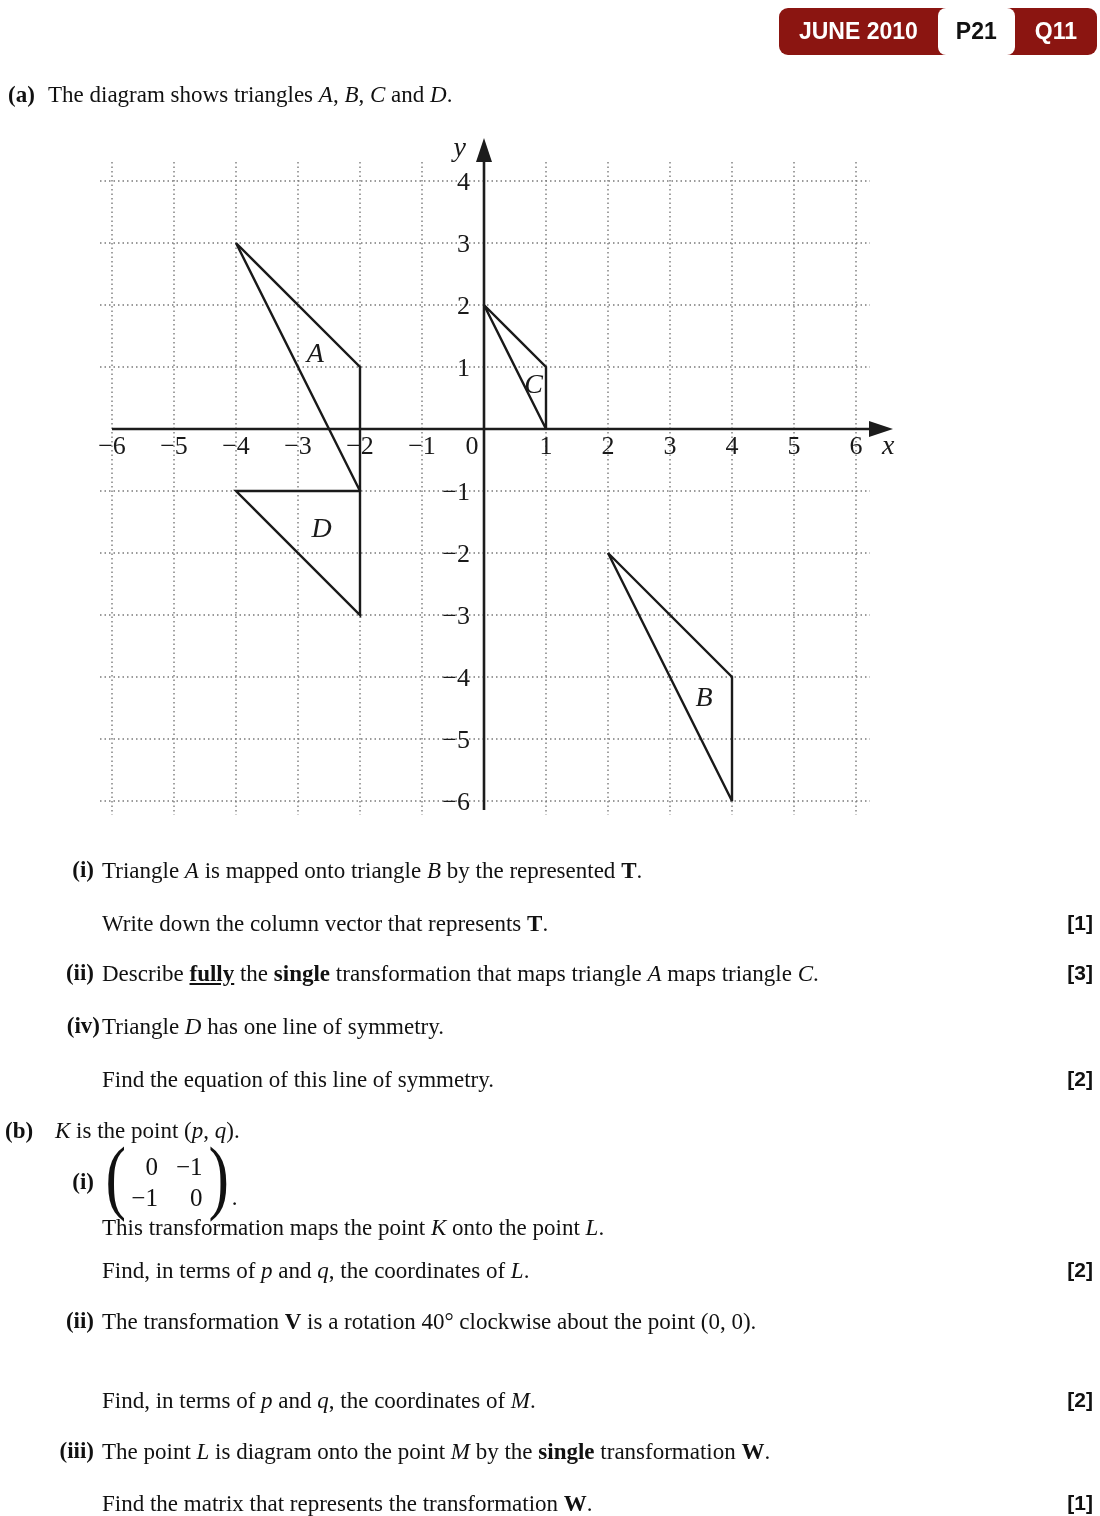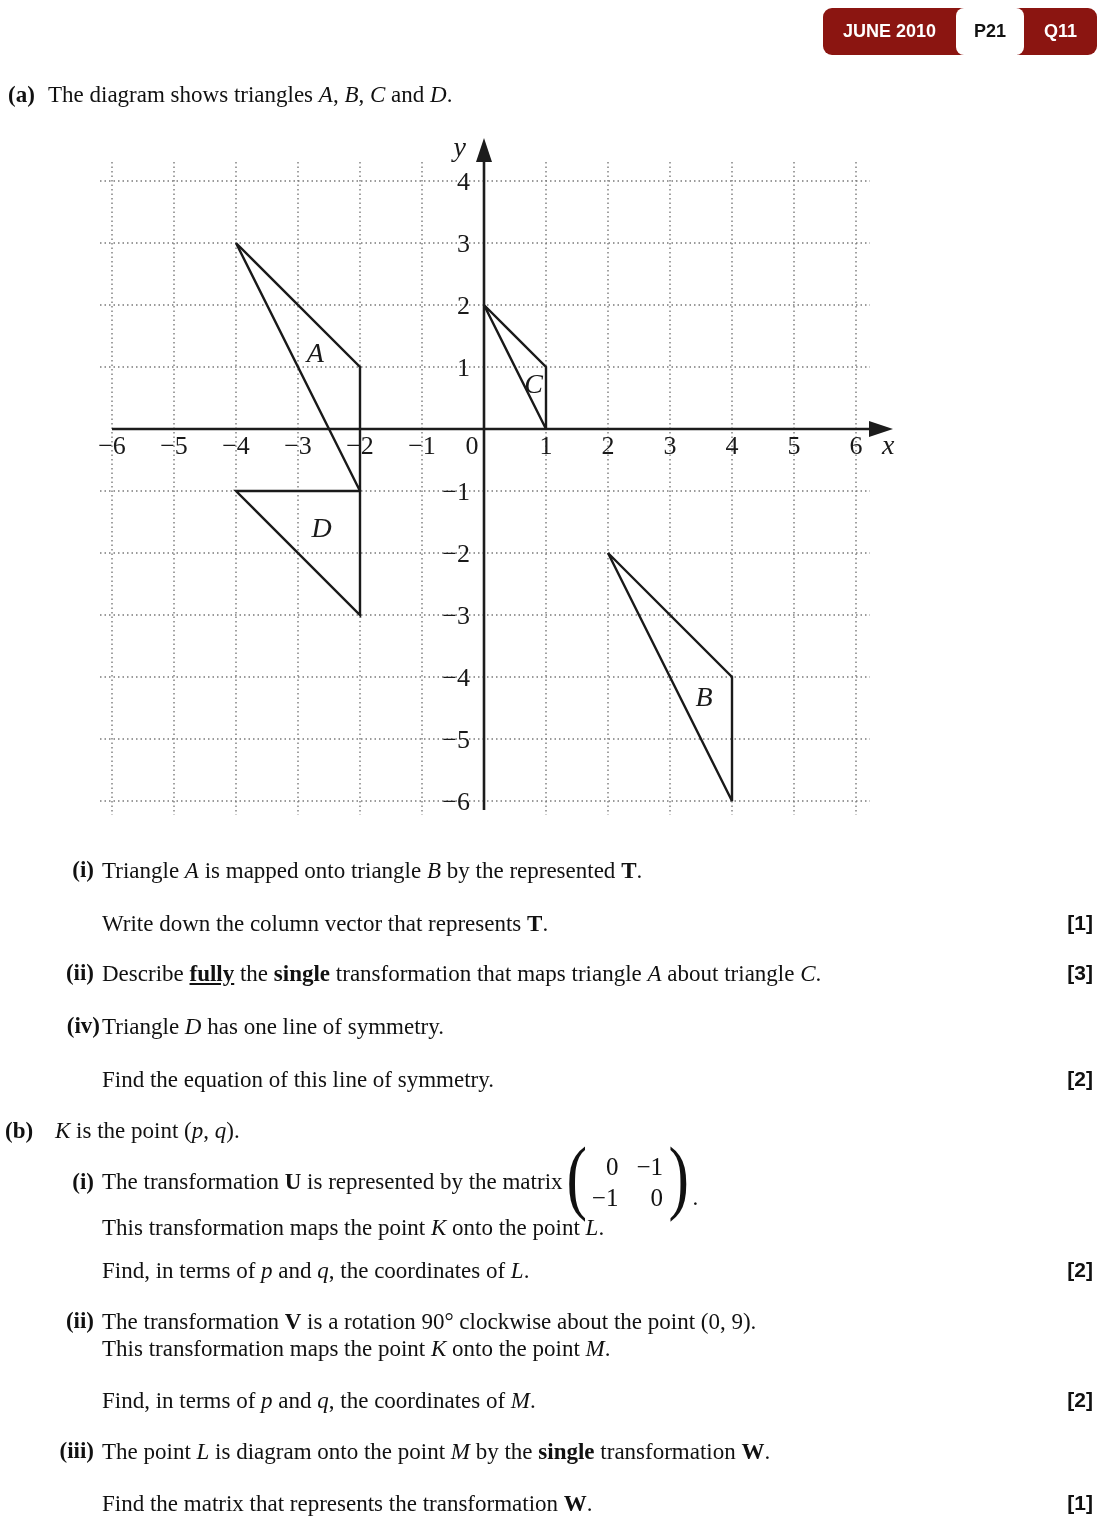--- a/index.html
+++ b/index.html
@@ -1,21 +1,21 @@
 <!DOCTYPE html>
 <html style="--badge-red: #8b1511;"><head>
 <meta charset="utf-8">
 <style>
   html,body{margin:0;padding:0;background:#ffffff;}
   #page{position:relative;width:1100px;height:1516px;background:#ffffff;overflow:hidden;
         font-family:"Liberation Serif",serif;color:#111;}
   
   .badge{position:absolute;top:8px;right:3px;height:47px;display:flex;align-items:stretch;
          background:var(--badge-red);border-radius:9px;overflow:hidden;
-         font-family:"Liberation Sans",sans-serif;font-weight:bold;font-size:18px;}
+         font-family:"Liberation Sans",sans-serif;font-weight:bold;font-size:23px;}
   .badge-seg{display:flex;align-items:center;padding:0 20px;color:#fff;}
   .badge-seg.white{background:#fff;color:#111;border-radius:8px;padding:0 18px;}
   
   .line{position:absolute;font-size:23px;white-space:nowrap;line-height:27px;}
   .qnum{position:absolute;width:64px;text-align:right;font-weight:bold;font-size:23px;white-space:nowrap;}
   .mark{position:absolute;right:7px;font-family:"Liberation Sans",sans-serif;
         font-weight:bold;font-size:21px;white-space:nowrap;}
   
   .matrix-row{position:absolute;left:102px;top:1139px;height:86px;display:flex;align-items:center;}
   .matrix-row .lead{font-size:23px;white-space:nowrap;}
@@ -107,51 +107,49 @@
       <polygon class="tri" points="138,359 262,359 262,483"></polygon>
       <text class="trilabel" x="223.56" y="405.2" text-anchor="middle">D</text>
     </svg>
 
   <div class="qnum" style="left:30px;top:857px">(i)</div>
   <div class="line" style="left:102px;top:857px"><span>Triangle </span><span style="font-style: italic;">A</span><span> is mapped onto triangle </span><span style="font-style: italic;">B</span><span> by the represented </span><span style="font-weight: bold;">T</span><span>.</span></div>
   <div class="line" style="left:102px;top:910px"><span>Write down the column vector that represents </span><span style="font-weight: bold;">T</span><span>.</span></div>
   <div class="mark" style="top:911px">[1]</div>
 
   <div class="qnum" style="left:30px;top:960px">(ii)</div>
-  <div class="line" style="left:102px;top:960px"><span>Describe </span><span style="font-weight: bold; text-decoration: underline;">fully</span><span> the </span><span style="font-weight: bold;">single</span><span> transformation that maps triangle </span><span style="font-style: italic;">A</span><span> about triangle </span><span style="font-style: italic;">C</span><span>.</span></div>
+  <div class="line" style="left:102px;top:960px"><span>Describe </span><span style="font-weight: bold; text-decoration: underline;">fully</span><span> the </span><span style="font-weight: bold;">single</span><span> transformation that maps triangle </span><span style="font-style: italic;">A</span><span> maps triangle </span><span style="font-style: italic;">C</span><span>.</span></div>
   <div class="mark" style="top:961px">[3]</div>
 
   <div class="qnum" style="left:36px;top:1013px">(iv)</div>
   <div class="line" style="left:102px;top:1013px"><span>Triangle </span><span style="font-style: italic;">D</span><span> has one line of symmetry.</span></div>
   <div class="line" style="left:102px;top:1066px"><span>Find the equation of this line of symmetry.</span></div>
   <div class="mark" style="top:1067px">[2]</div>
 
   <div class="line" style="left:5px;top:1117px;font-weight:bold">(b)</div>
   <div class="line" style="left:55px;top:1117px"><span style="font-style: italic;">K</span><span> is the point (</span><span style="font-style: italic;">p</span><span>, </span><span style="font-style: italic;">q</span><span>).</span></div>
 
   <div class="qnum" style="left:30px;top:1169px">(i)</div>
   <div class="matrix-row">
-    <span class="lead"><span>The transformation </span><span style="font-weight: bold;">U</span><span> is represented by the matrix </span></span>
     <span class="paren">(</span>
     <span class="mcells">
       <span>0</span>
       <span>−1</span>
       <span>−1</span>
       <span>0</span>
     </span>
     <span class="paren">)</span>
     <span class="msuffix">.</span>
   </div>
   <div class="line" style="left:102px;top:1214px"><span>This transformation maps the point </span><span style="font-style: italic;">K</span><span> onto the point </span><span style="font-style: italic;">L</span><span>.</span></div>
   <div class="line" style="left:102px;top:1257px"><span>Find, in terms of </span><span style="font-style: italic;">p</span><span> and </span><span style="font-style: italic;">q</span><span>, the coordinates of </span><span style="font-style: italic;">L</span><span>.</span></div>
   <div class="mark" style="top:1258px">[2]</div>
 
   <div class="qnum" style="left:30px;top:1308px">(ii)</div>
-  <div class="line" style="left:102px;top:1308px"><span>The transformation </span><span style="font-weight: bold;">V</span><span> is a rotation 90° clockwise about the point (0, 9).</span></div>
-  <div class="line" style="left:102px;top:1335px"><span>This transformation maps the point </span><span style="font-style: italic;">K</span><span> onto the point </span><span style="font-style: italic;">M</span><span>.</span></div>
+  <div class="line" style="left:102px;top:1308px"><span>The transformation </span><span style="font-weight: bold;">V</span><span> is a rotation 40° clockwise about the point (0, 0).</span></div>
   <div class="line" style="left:102px;top:1387px"><span>Find, in terms of </span><span style="font-style: italic;">p</span><span> and </span><span style="font-style: italic;">q</span><span>, the coordinates of </span><span style="font-style: italic;">M</span><span>.</span></div>
   <div class="mark" style="top:1388px">[2]</div>
 
   <div class="qnum" style="left:30px;top:1438px">(iii)</div>
   <div class="line" style="left:102px;top:1438px"><span>The point </span><span style="font-style: italic;">L</span><span> is diagram onto the point </span><span style="font-style: italic;">M</span><span> by the </span><span style="font-weight: bold;">single</span><span> transformation </span><span style="font-weight: bold;">W</span><span>.</span></div>
   <div class="line" style="left:102px;top:1490px"><span>Find the matrix that represents the transformation </span><span style="font-weight: bold;">W</span><span>.</span></div>
   <div class="mark" style="top:1491px">[1]</div>
 
 </div>
 

